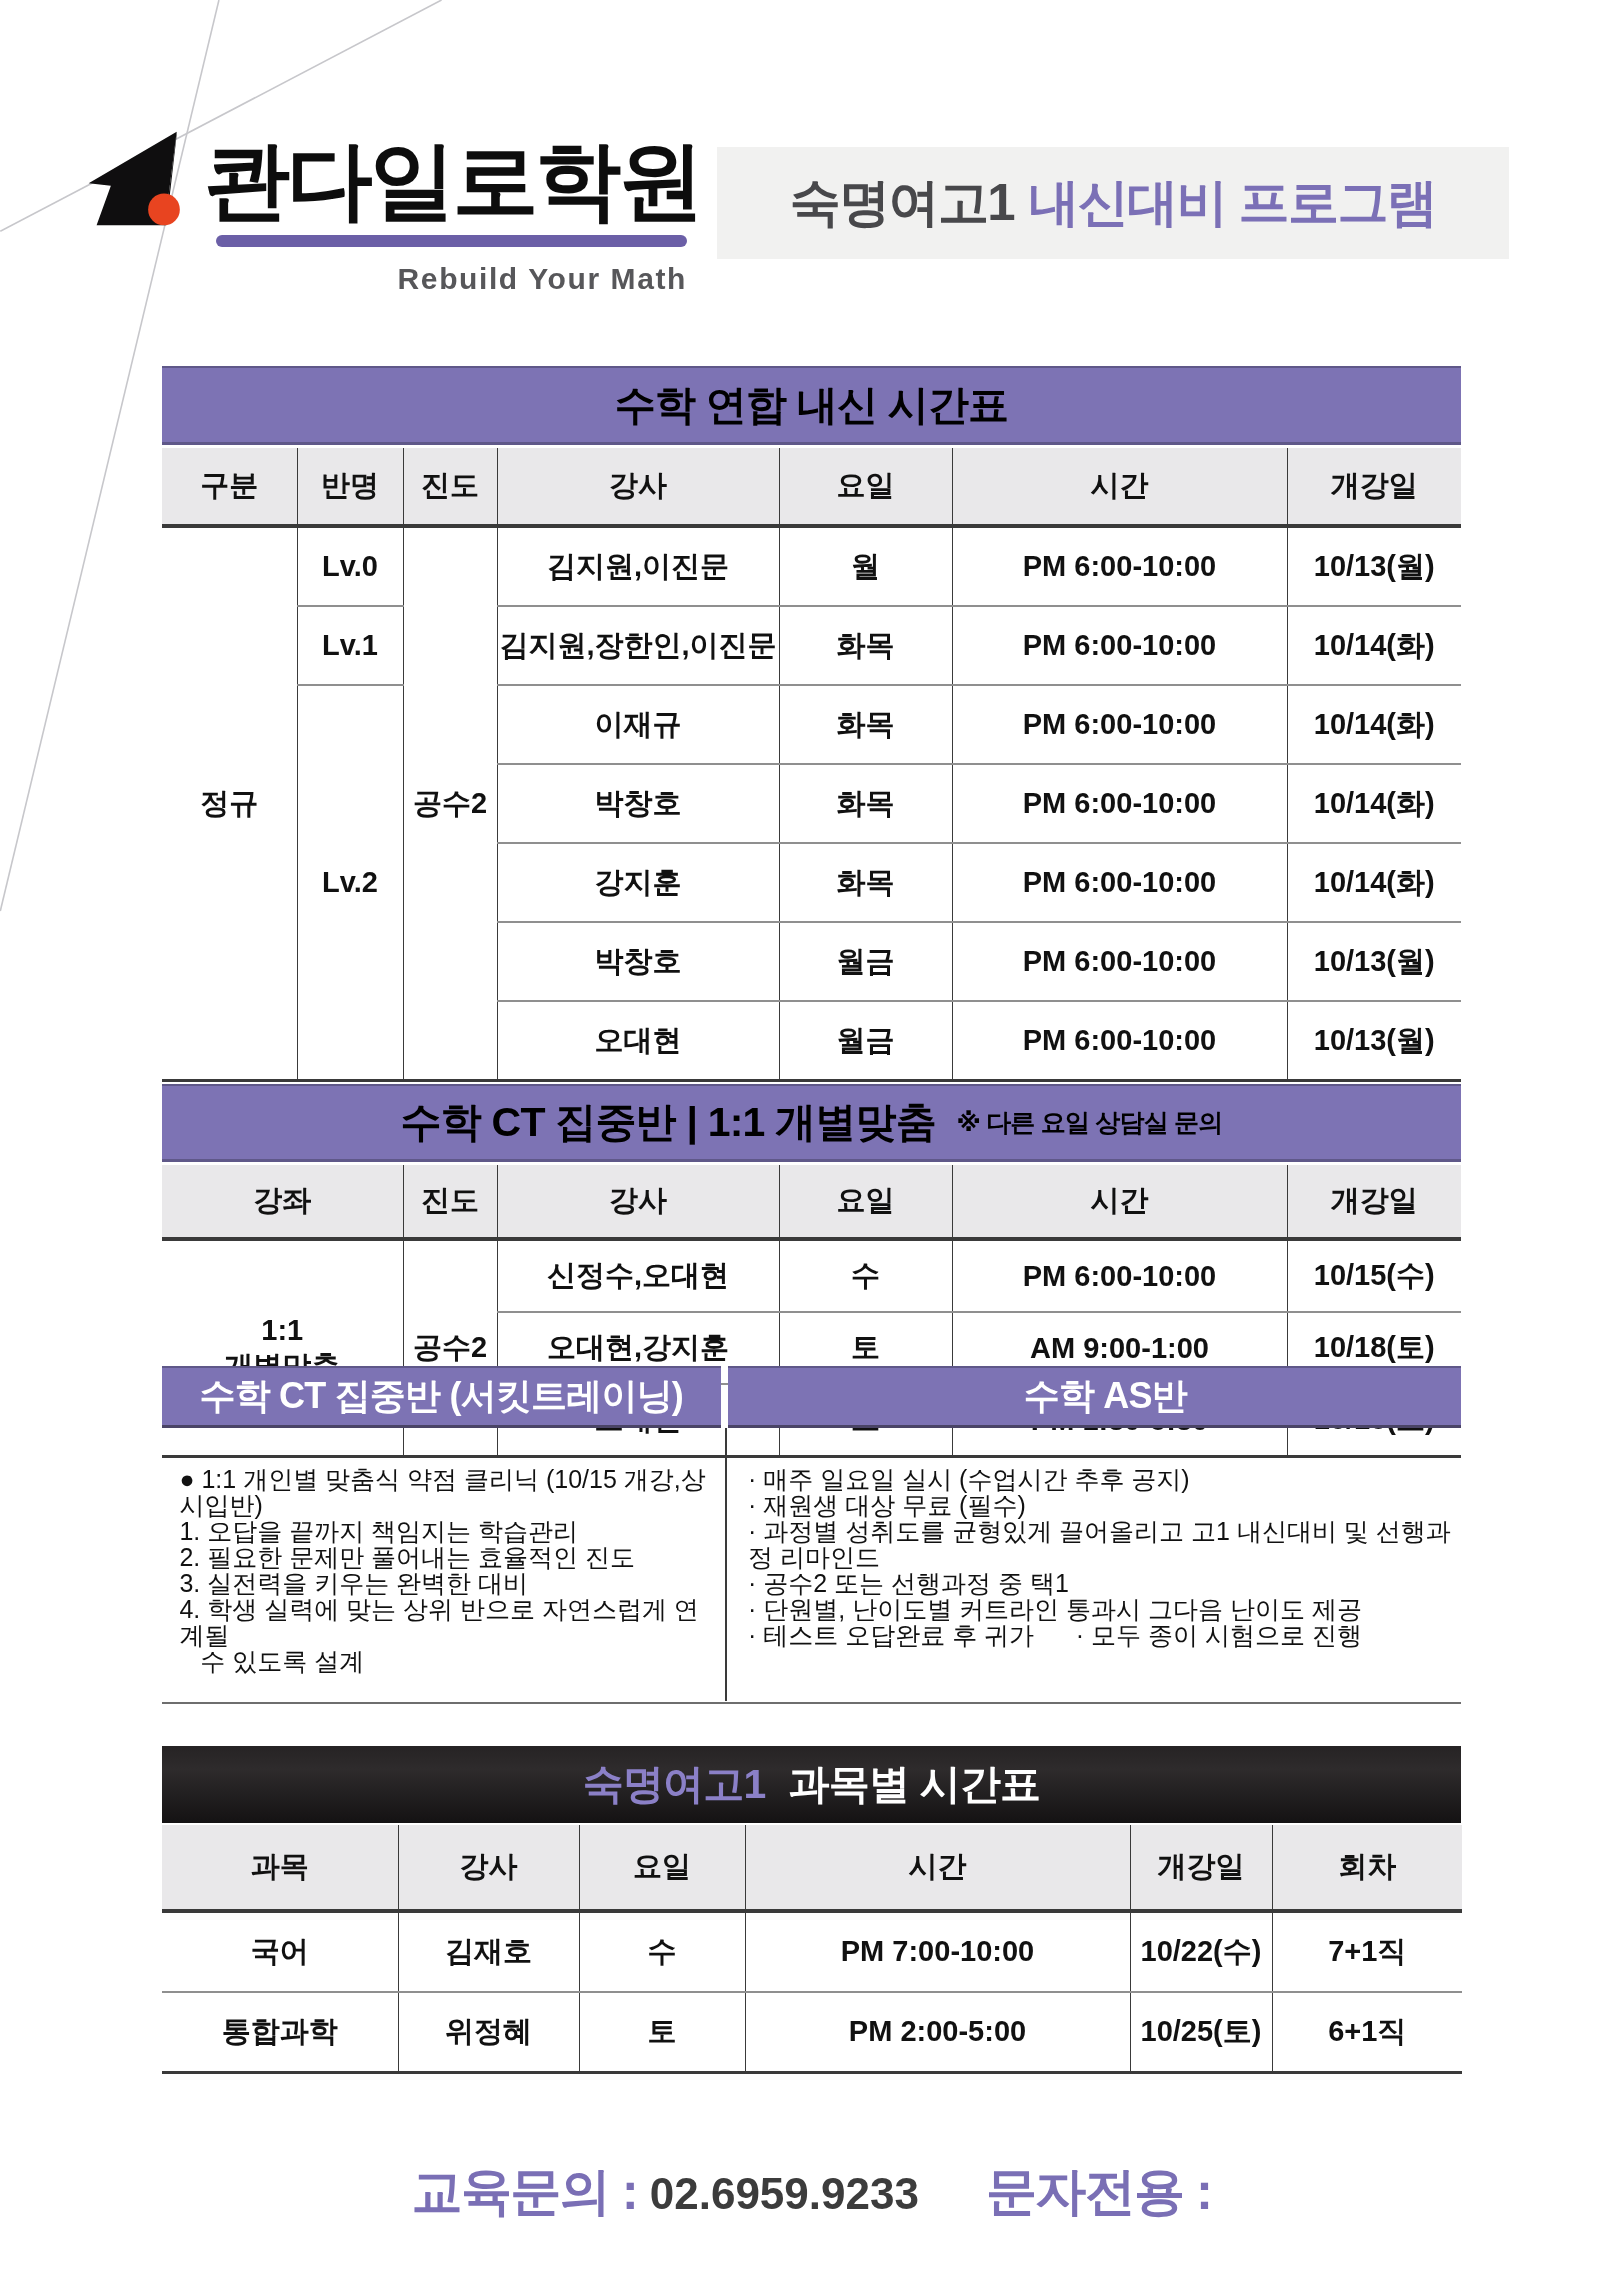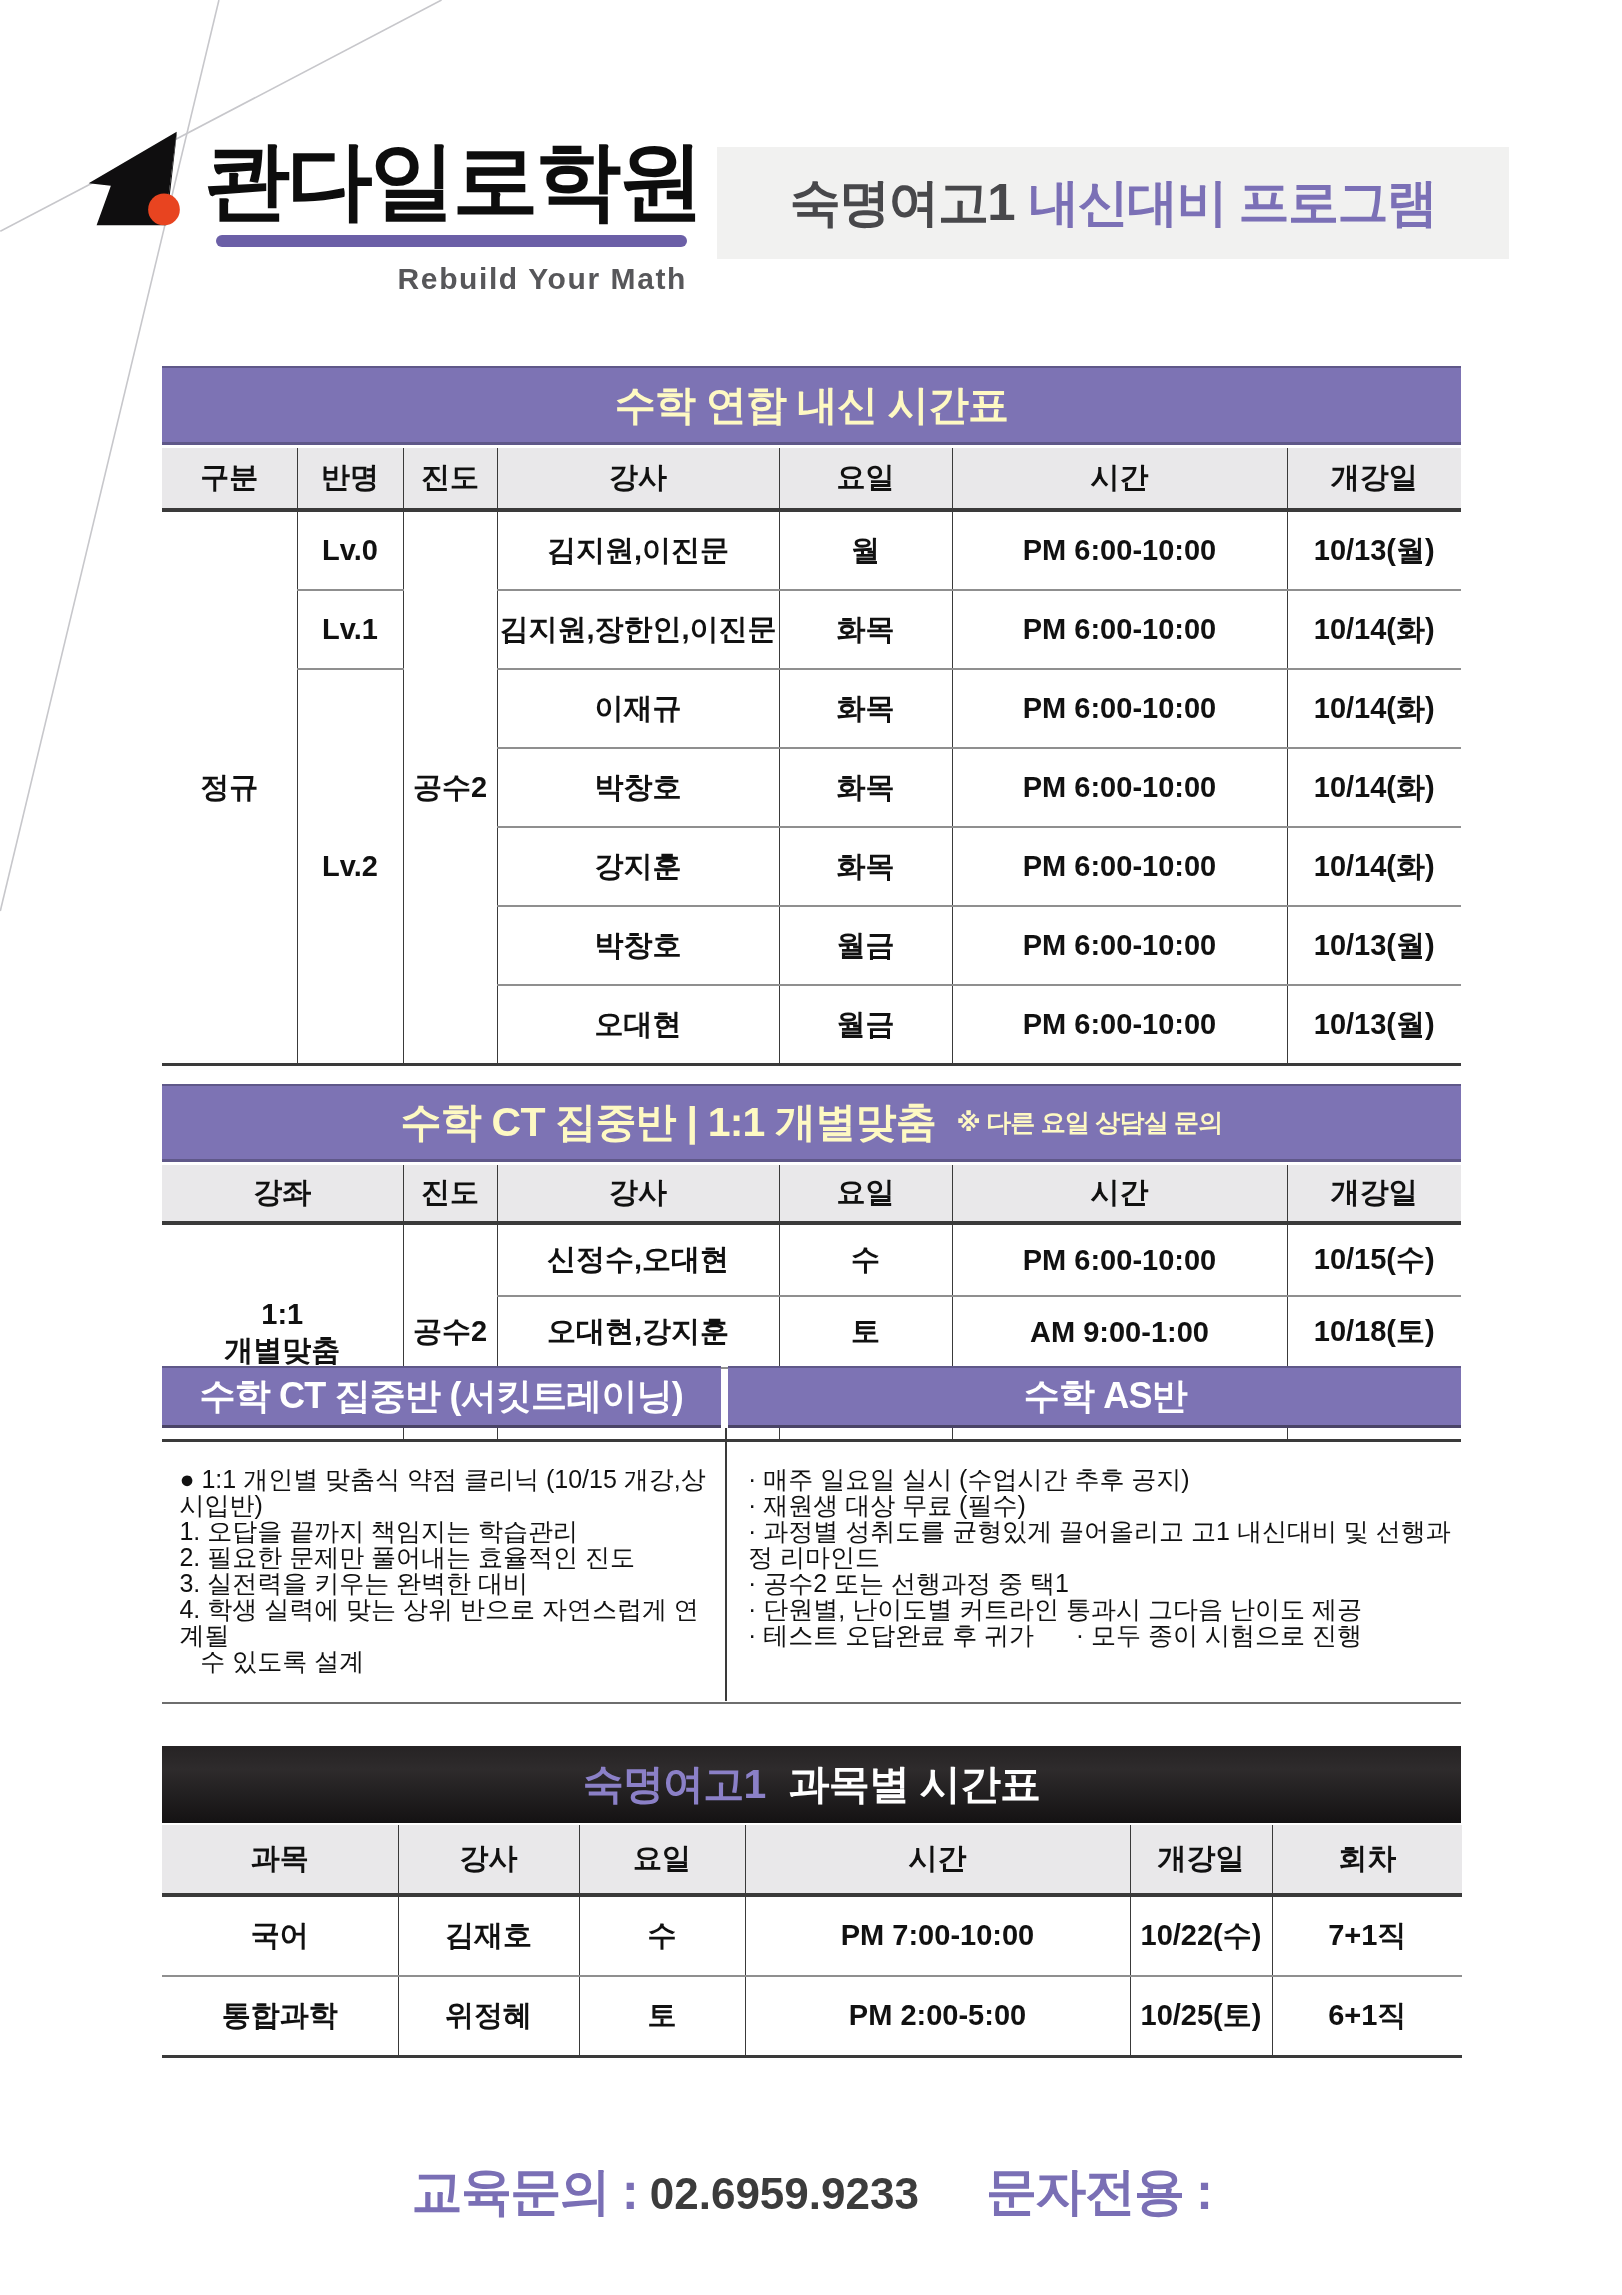--- a/index.html
+++ b/index.html
@@ -20,29 +20,29 @@
     font-size:30px;font-weight:700;letter-spacing:1.6px;color:#57575a;white-space:nowrap;}
   .banner{position:absolute;left:717px;top:147px;width:792px;height:112px;background:#f1f1f0;
     display:flex;align-items:center;justify-content:center;white-space:nowrap;}
   .banner .school{font-size:51px;font-weight:800;letter-spacing:-1.6px;color:#48484b;}
   .banner .program{font-size:51px;font-weight:800;letter-spacing:-1.6px;color:#7b70b6;margin-left:14.3px;}
 
   
   .ptitle{width:1299px;box-sizing:border-box;background:#7d73b4;
     border-top:2.4px solid #5f5889;border-bottom:3.2px solid #5f5889;
     display:flex;align-items:center;justify-content:center;
-    color:#fef9c3;font-weight:800;letter-spacing:-0.8px;}
+    color:#000000;font-weight:800;letter-spacing:-0.8px;}
   .ptitle .main{font-size:41px;}
   .ptitle .note{font-size:25px;font-weight:700;margin-left:20.6px;}
 
   
   .grid{border-collapse:collapse;table-layout:fixed;width:1299px;margin-top:3.2px;
     border-bottom:3.2px solid #3a3a3a;}
   .grid th{background:#e9e8ea;font-size:29px;font-weight:700;color:#111;
-    border-bottom:4px solid #3a3a3a;padding:8px;text-align:center;}
+    border-bottom:4px solid #3a3a3a;padding:16px;text-align:center;}
   .grid td{font-size:29px;font-weight:700;color:#111;text-align:center;vertical-align:middle;
     border-bottom:2.4px solid #8f8f8f;padding:0;white-space:nowrap;}
   .grid th,.grid td{border-left:1.6px solid #3a3a3a;border-right:1.6px solid #3a3a3a;}
   .grid th:first-child,.grid td.first{border-left:none;}
   .grid th:last-child,.grid td.last{border-right:none;}
   .grid tr:last-child td{border-bottom:none;}
   .t1 th{height:44px;} .t1 td{height:77px;}
   .t2 th{height:40px;} .t2 td{height:70px;}
   .t3 th{height:52px;} .t3 td{height:78px;}
   .two-line{line-height:1.25;white-space:nowrap;}

